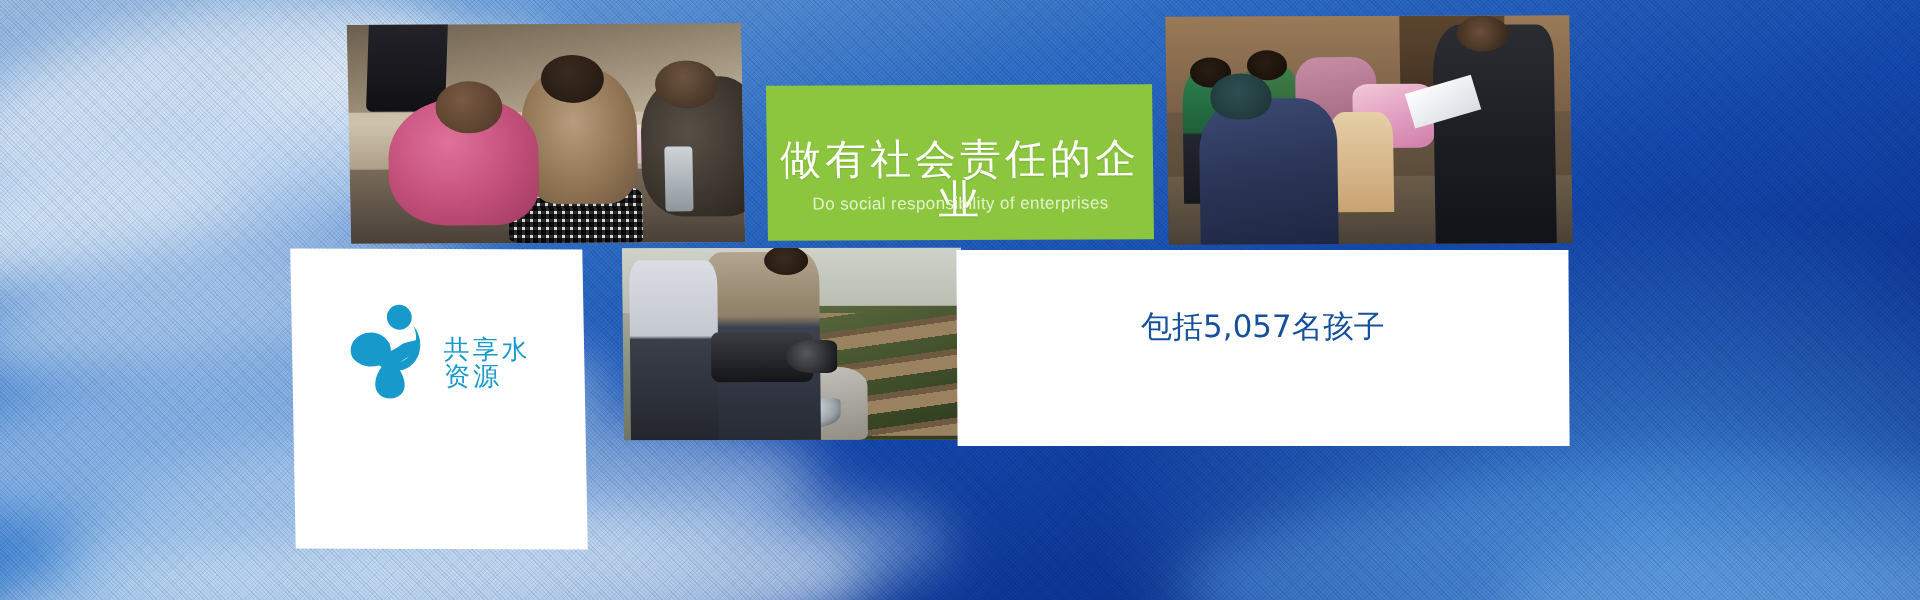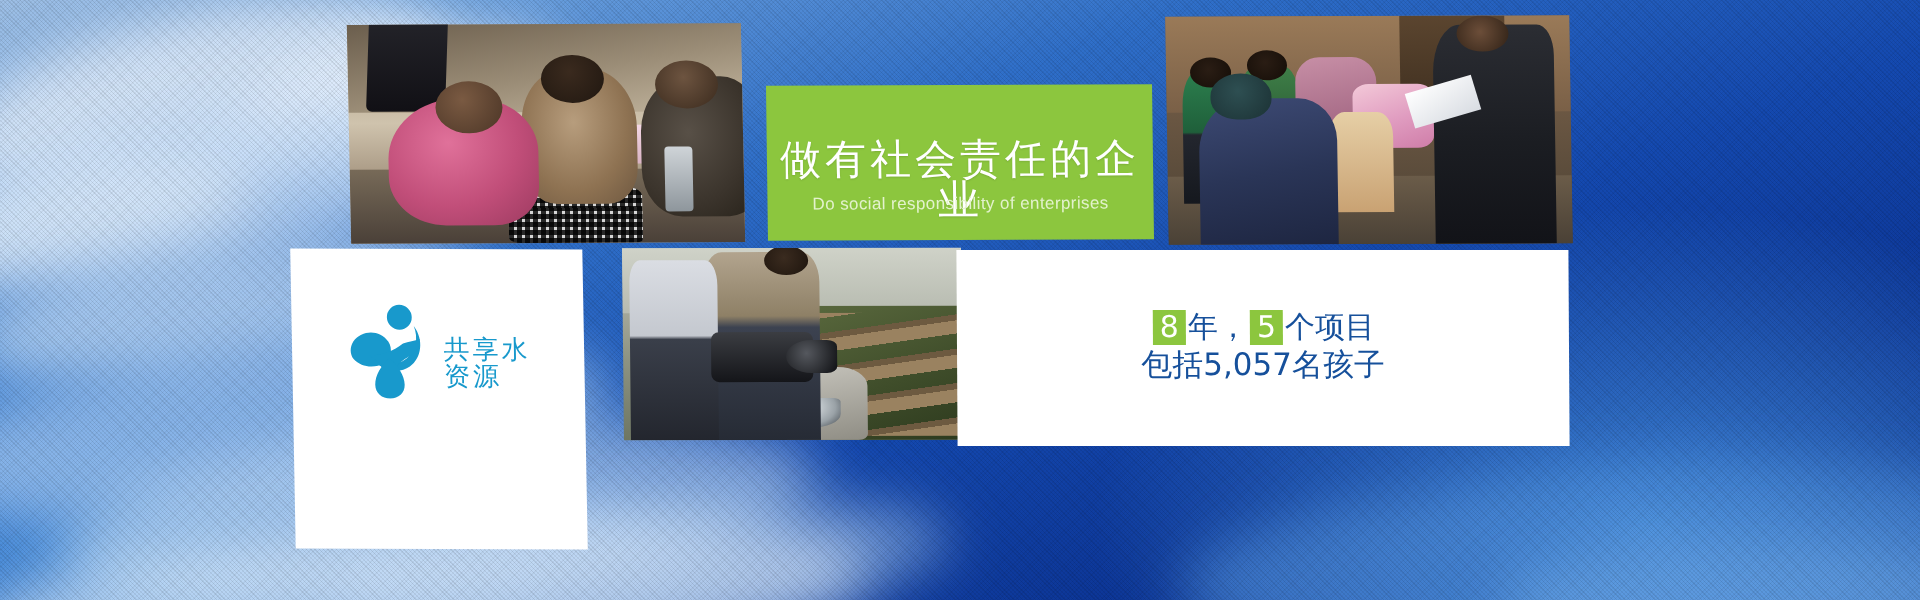--- a/index.html
+++ b/index.html
@@ -265,20 +265,17 @@
       <div class="man2"></div>
         <div class="man2head"></div>
       <div class="man1"></div>
       <div class="camera"></div>
       <div class="lens"></div>
     </div>
   </div>
 
   <div class="panel tilt stats" style="left:957px;top:250px;width:612px;height:196px;transform:rotate(-0.35deg) skewY(0.35deg);">
     <div class="stats-inner">
-      <div class="stat-line1">
-        <span class="hl">8</span><span>年，</span><span class="hl">5</span><span>个项目</span>
-      </div>
       <div class="stat-line3">包括5,057名孩子</div>
     </div>
   </div>
 
 </div>
 
 </body></html>

